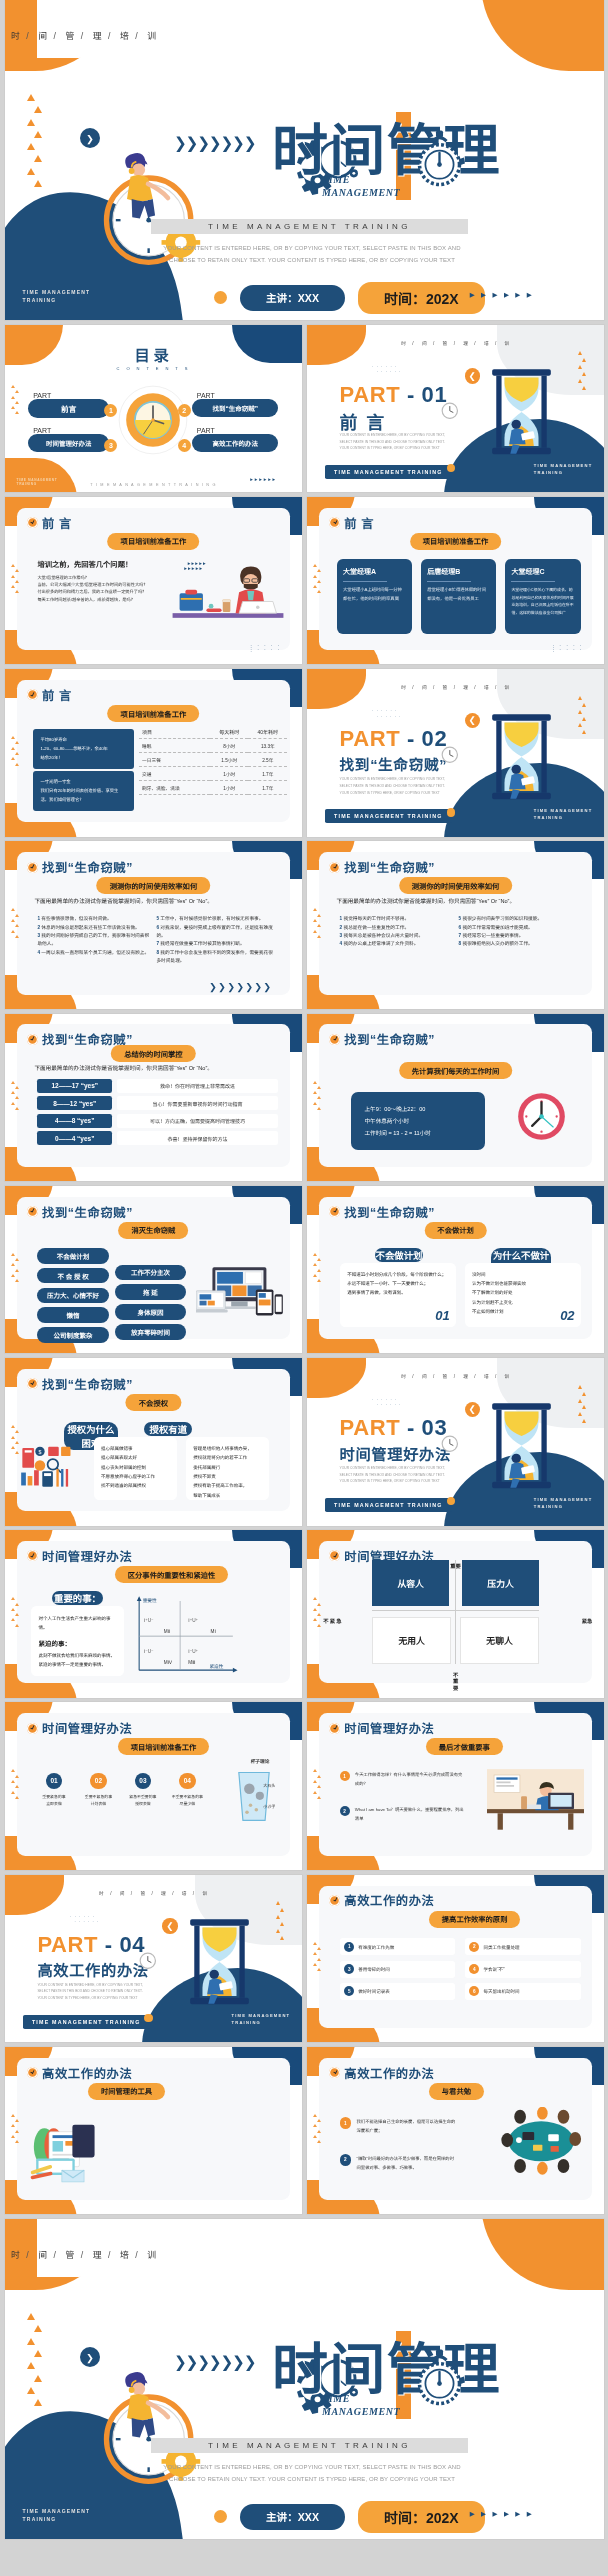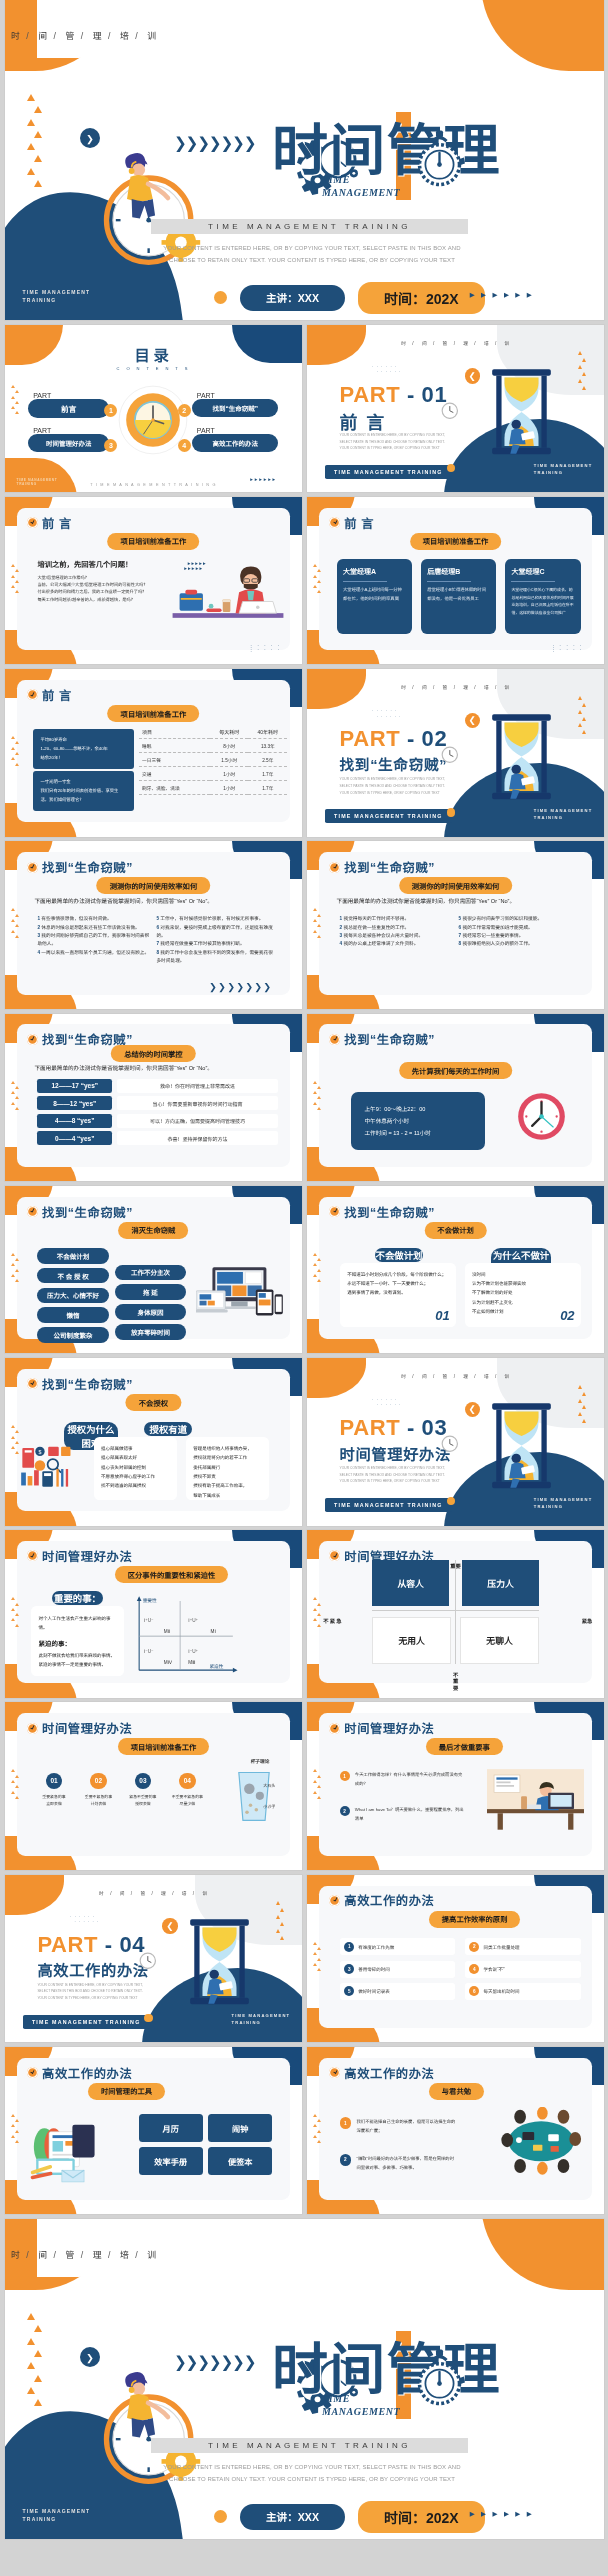--- a/index.html
+++ b/index.html
@@ -1189,26 +1189,20 @@
         <rect x="42" y="54" width="40" height="3" fill="#ddd"></rect>
           <rect x="42" y="61" width="28" height="3" fill="#ddd"></rect>
         <rect x="76" y="4" width="38" height="56" rx="4" fill="#2b3151"></rect>
         <rect x="14" y="62" width="66" height="28" rx="3" fill="#7fd0de"></rect>
         <rect x="18" y="66" width="58" height="20" fill="#fff"></rect>
         <rect x="4" y="84" width="38" height="6" rx="3" fill="#f2c94c" transform="rotate(-18 4 84)"></rect>
         <rect x="4" y="92" width="38" height="6" rx="3" fill="#e8603c" transform="rotate(-12 4 92)"></rect>
         <rect x="58" y="82" width="38" height="20" fill="#cfe9f7" stroke="#9ccfe3"></rect>
         <path d="M58 82 l19 13 l19 -13" fill="none" stroke="#9ccfe3" stroke-width="2"></path>
       </svg>
-      <div style="position:absolute;right:10%;top:40%;width:45%;display:grid;grid-template-columns:1fr 1fr;gap:5.3px;">
-        <div style="background:#1f4e79;color:#fff;border-radius:3.5px;height:28px;display:flex;align-items:center;justify-content:center;font-size:8.2px;font-weight:700;">月历</div>
-        <div style="background:#1f4e79;color:#fff;border-radius:3.5px;height:28px;display:flex;align-items:center;justify-content:center;font-size:8.2px;font-weight:700;">闹钟</div>
-        <div style="background:#1f4e79;color:#fff;border-radius:3.5px;height:28px;display:flex;align-items:center;justify-content:center;font-size:8.2px;font-weight:700;">效率手册</div>
-        <div style="background:#1f4e79;color:#fff;border-radius:3.5px;height:28px;display:flex;align-items:center;justify-content:center;font-size:8.2px;font-weight:700;">便签本</div>
-      </div>
     </div>
 
     <div class="slide">
       <div class="blob-o-tl2"></div>
       <div class="blob-b-tr"></div>
       <div class="blob-o-bl"></div>
       <div class="card"></div>
       <div class="sh">
           <span class="clk"></span>
           <h2>高效工作的办法</h2>

